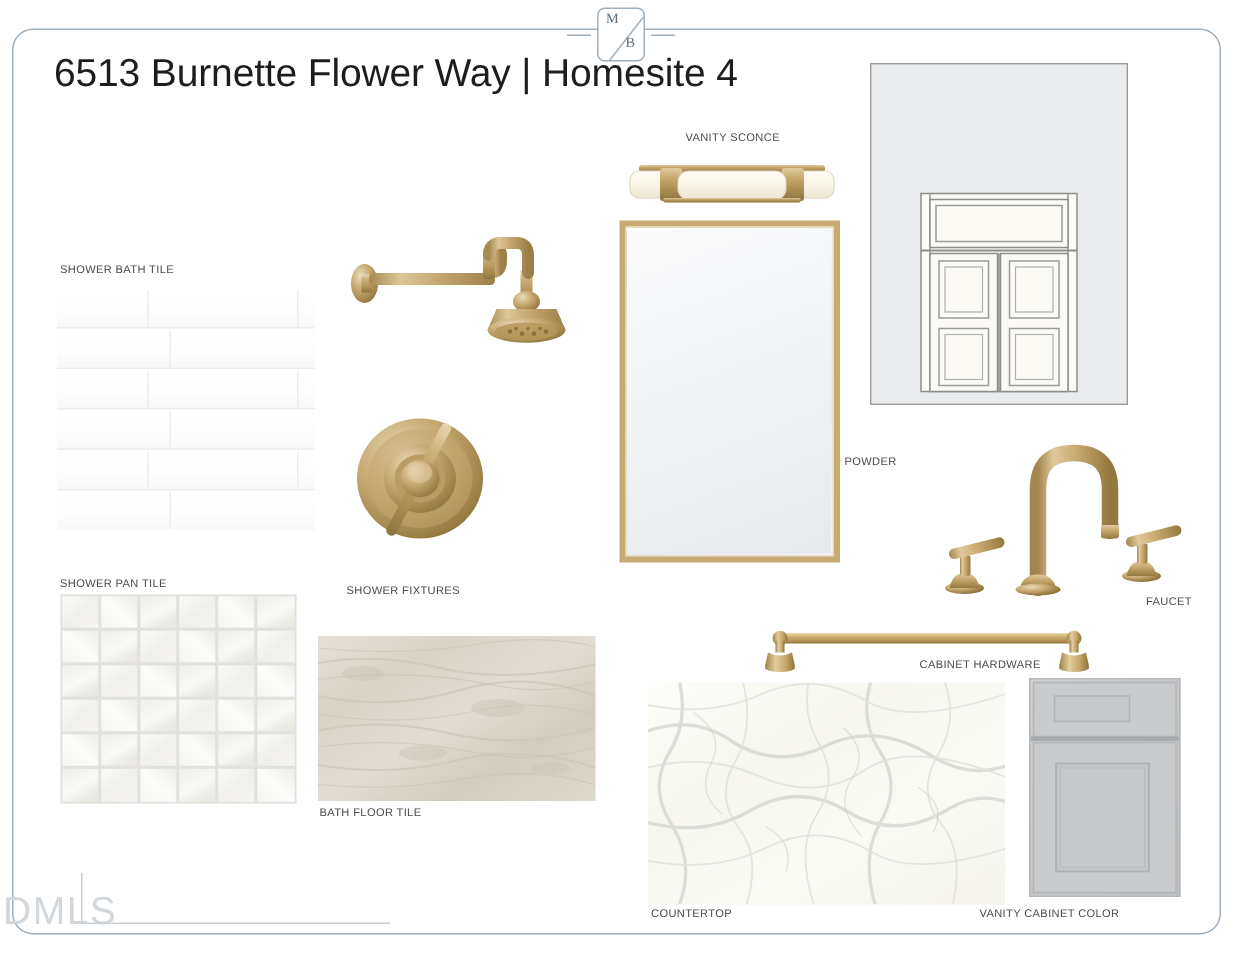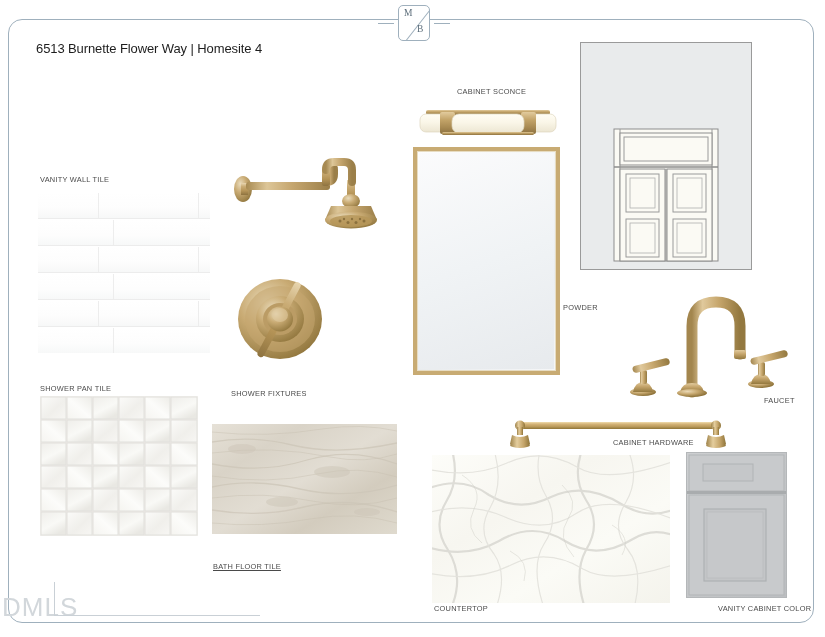--- a/index.html
+++ b/index.html
@@ -78,21 +78,21 @@
   .logo-b { left: 18px; top: 18px; }
 
   
   .title-block {
     position: absolute;
     left: 36px;
     top: 36px;
     width: 520px;
   }
   .title-line {
-    font-size: 13px;
+    font-size: 26px;
     line-height: 25px;
     color: #1d1d1d;
     letter-spacing: -0.1px;
     white-space: nowrap;
   }
 
   
   .cap {
     position: absolute;
     font-size: 7.4px;
@@ -251,21 +251,21 @@
       <div class="logo-diag"></div>
       <span class="logo-m">M</span>
       <span class="logo-b">B</span>
     </div>
   </div>
 
   <div class="title-block">
     <div class="title-line">6513 Burnette Flower Way | Homesite 4</div>
   </div>
 
-  <div class="cap" style="left:40px; top:175px;">VANITY WALL TILE</div>
+  <div class="cap" style="left:40px; top:175px;">SHOWER BATH TILE</div>
   <div class="wall-tile">
     <div class="wt-row" style="top:0px;   left:-40px;">
         <div class="wt-seam" style="left:100px;"></div>
         <div class="wt-seam" style="left:200px;"></div>
       </div>
     <div class="wt-row" style="top:27px;  left:0px;">
         <div class="wt-seam" style="left:75px;"></div>
       </div>
     <div class="wt-row" style="top:54px;  left:-40px;">
         <div class="wt-seam" style="left:100px;"></div>
@@ -404,21 +404,21 @@
       <ellipse cx="58" cy="161" rx="24" ry="23" fill="url(#br-r)"></ellipse>
       <ellipse cx="58" cy="161" rx="17" ry="16" fill="#bb9c65"></ellipse>
 
       <rect x="54" y="120" width="7" height="84" rx="3.5" fill="url(#br-v)" transform="rotate(28 58 161)"></rect>
       <rect x="54" y="120" width="7" height="84" rx="3.5" fill="url(#br-h)" transform="rotate(118 58 161)" opacity="0.0"></rect>
       <ellipse cx="58" cy="161" rx="13" ry="12.5" fill="url(#br-r)"></ellipse>
       <ellipse cx="58" cy="157" rx="8" ry="7" fill="#e0caa0" opacity="0.6"></ellipse>
     </svg>
   </div>
 
-  <div class="cap" style="left:213px; top:562px;text-decoration:underline;">BATH FLOOR TILE</div>
+  <div class="cap" style="left:213px; top:537px;">BATH FLOOR TILE</div>
   <div class="floor-tile">
     <svg width="185" height="110" viewBox="0 0 185 110">
       <defs>
         <linearGradient id="ft" x1="0" y1="0" x2="1" y2="1">
           <stop offset="0%" stop-color="#e6e1d7"></stop>
           <stop offset="25%" stop-color="#d9d3c7"></stop>
           <stop offset="50%" stop-color="#e2ddd3"></stop>
           <stop offset="72%" stop-color="#d3ccbe"></stop>
           <stop offset="100%" stop-color="#dfdace"></stop>
         </linearGradient>
@@ -439,21 +439,21 @@
       </g>
       <g fill="#cbc4b5" opacity="0.45">
         <ellipse cx="30" cy="25" rx="14" ry="5"></ellipse>
         <ellipse cx="120" cy="48" rx="18" ry="6"></ellipse>
         <ellipse cx="70" cy="78" rx="16" ry="5"></ellipse>
         <ellipse cx="155" cy="88" rx="13" ry="4"></ellipse>
       </g>
     </svg>
   </div>
 
-  <div class="cap" style="left:457px; top:87px;">CABINET SCONCE</div>
+  <div class="cap" style="left:457px; top:87px;">VANITY SCONCE</div>
   <div class="sconce">
     <svg width="152" height="40" viewBox="0 0 152 40">
       <defs>
         <linearGradient id="sc-brass" x1="0" y1="0" x2="0" y2="1">
           <stop offset="0%" stop-color="#e2cb9d"></stop>
           <stop offset="35%" stop-color="#c3a469"></stop>
           <stop offset="70%" stop-color="#a88a52"></stop>
           <stop offset="100%" stop-color="#8b7040"></stop>
         </linearGradient>
         <linearGradient id="sc-shade" x1="0" y1="0" x2="0" y2="1">
@@ -616,21 +616,21 @@
       </g>
       <g stroke="#cfcec7" stroke-width="0.8" fill="none" opacity="0.6">
         <path d="M30 20 q22 14 12 34 q-10 20 8 34"></path>
         <path d="M130 30 q18 16 6 34 q-12 18 6 38"></path>
         <path d="M180 70 q20 12 10 30"></path>
         <path d="M78 96 q20 10 14 30"></path>
       </g>
     </svg>
   </div>
 
-  <div class="cap" style="left:718px; top:604px;">VANITY CABINET COLOR</div>
+  <div class="cap" style="left:653px; top:604px;">VANITY CABINET COLOR</div>
   <div class="cabinet">
     <svg width="99" height="144" viewBox="0 0 99 144">
       <defs>
         <linearGradient id="cb" x1="0" y1="0" x2="1" y2="1">
           <stop offset="0%" stop-color="#cdcfd1"></stop>
           <stop offset="50%" stop-color="#c4c6c8"></stop>
           <stop offset="100%" stop-color="#bcbec1"></stop>
         </linearGradient>
       </defs>
       <rect x="0" y="0" width="99" height="144" fill="url(#cb)"></rect>

